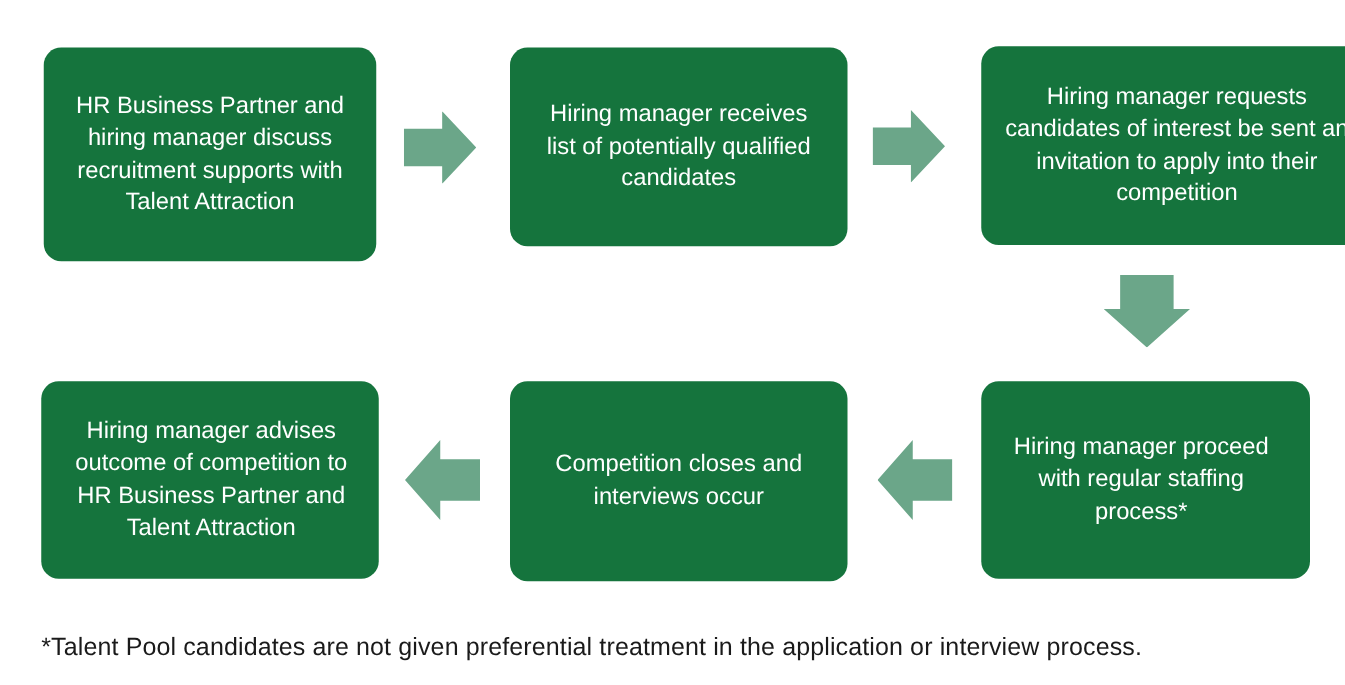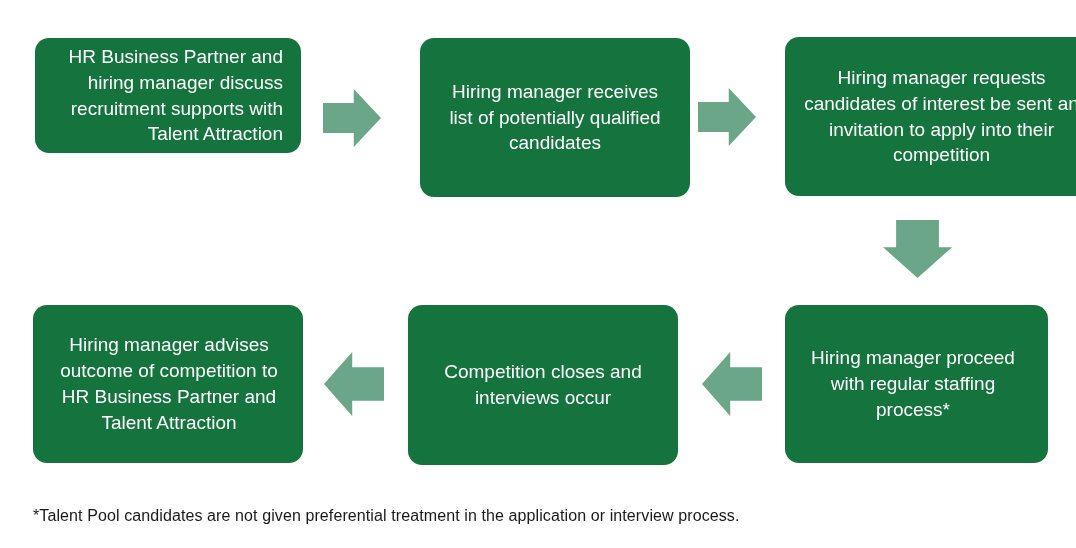--- a/index.html
+++ b/index.html
@@ -25,22 +25,22 @@
     border-radius: 14px;
     color: var(--box-text);
     display: flex;
     align-items: center;
     justify-content: center;
     text-align: center;
     font-size: 19px;
     line-height: 1.36;
     padding: 10px 18px;
   }
-  .pos-1 { left: 35px;  top: 38px;  width: 266px; height: 115px; text-align: right; }
-  .pos-2 { left: 420px; top: 38px;  width: 270px; height: 159px; align-items: center; }
+  .pos-1 { left: 35px;  top: 38px;  width: 266px; height: 171px; }
+  .pos-2 { left: 408px; top: 38px;  width: 270px; height: 159px; align-items: center; }
   .pos-3 { left: 785px; top: 37px;  width: 313px; height: 159px; }
   .pos-4 { left: 785px; top: 305px; width: 263px; height: 158px; padding-left: 11px; }
   .pos-5 { left: 408px; top: 305px; width: 270px; height: 160px; }
   .pos-6 { left: 33px;  top: 305px; width: 270px; height: 158px; padding-left: 20px; }
   .arrow {
     position: absolute;
     background: var(--arrow-fill);
   }
   .arrow-right {
     width: 58px; height: 58px;
@@ -56,21 +56,21 @@
   }
   .ar-1 { left: 323px; top: 89px; }
   .ar-2 { left: 698px; top: 88px; }
   .ad-1 { left: 883px; top: 220px; }
   .al-1 { left: 702px; top: 352px; }
   .al-2 { left: 324px; top: 352px; }
   .footnote {
     position: absolute;
     left: 33px;
     top: 507px;
-    font-size: 16px;
+    font-size: 20px;
     color: var(--footnote-text);
     letter-spacing: 0.1px;
   }
 </style>
 </head>
 <body>
 
 <div class="canvas">
 
   <div class="box pos-1">

